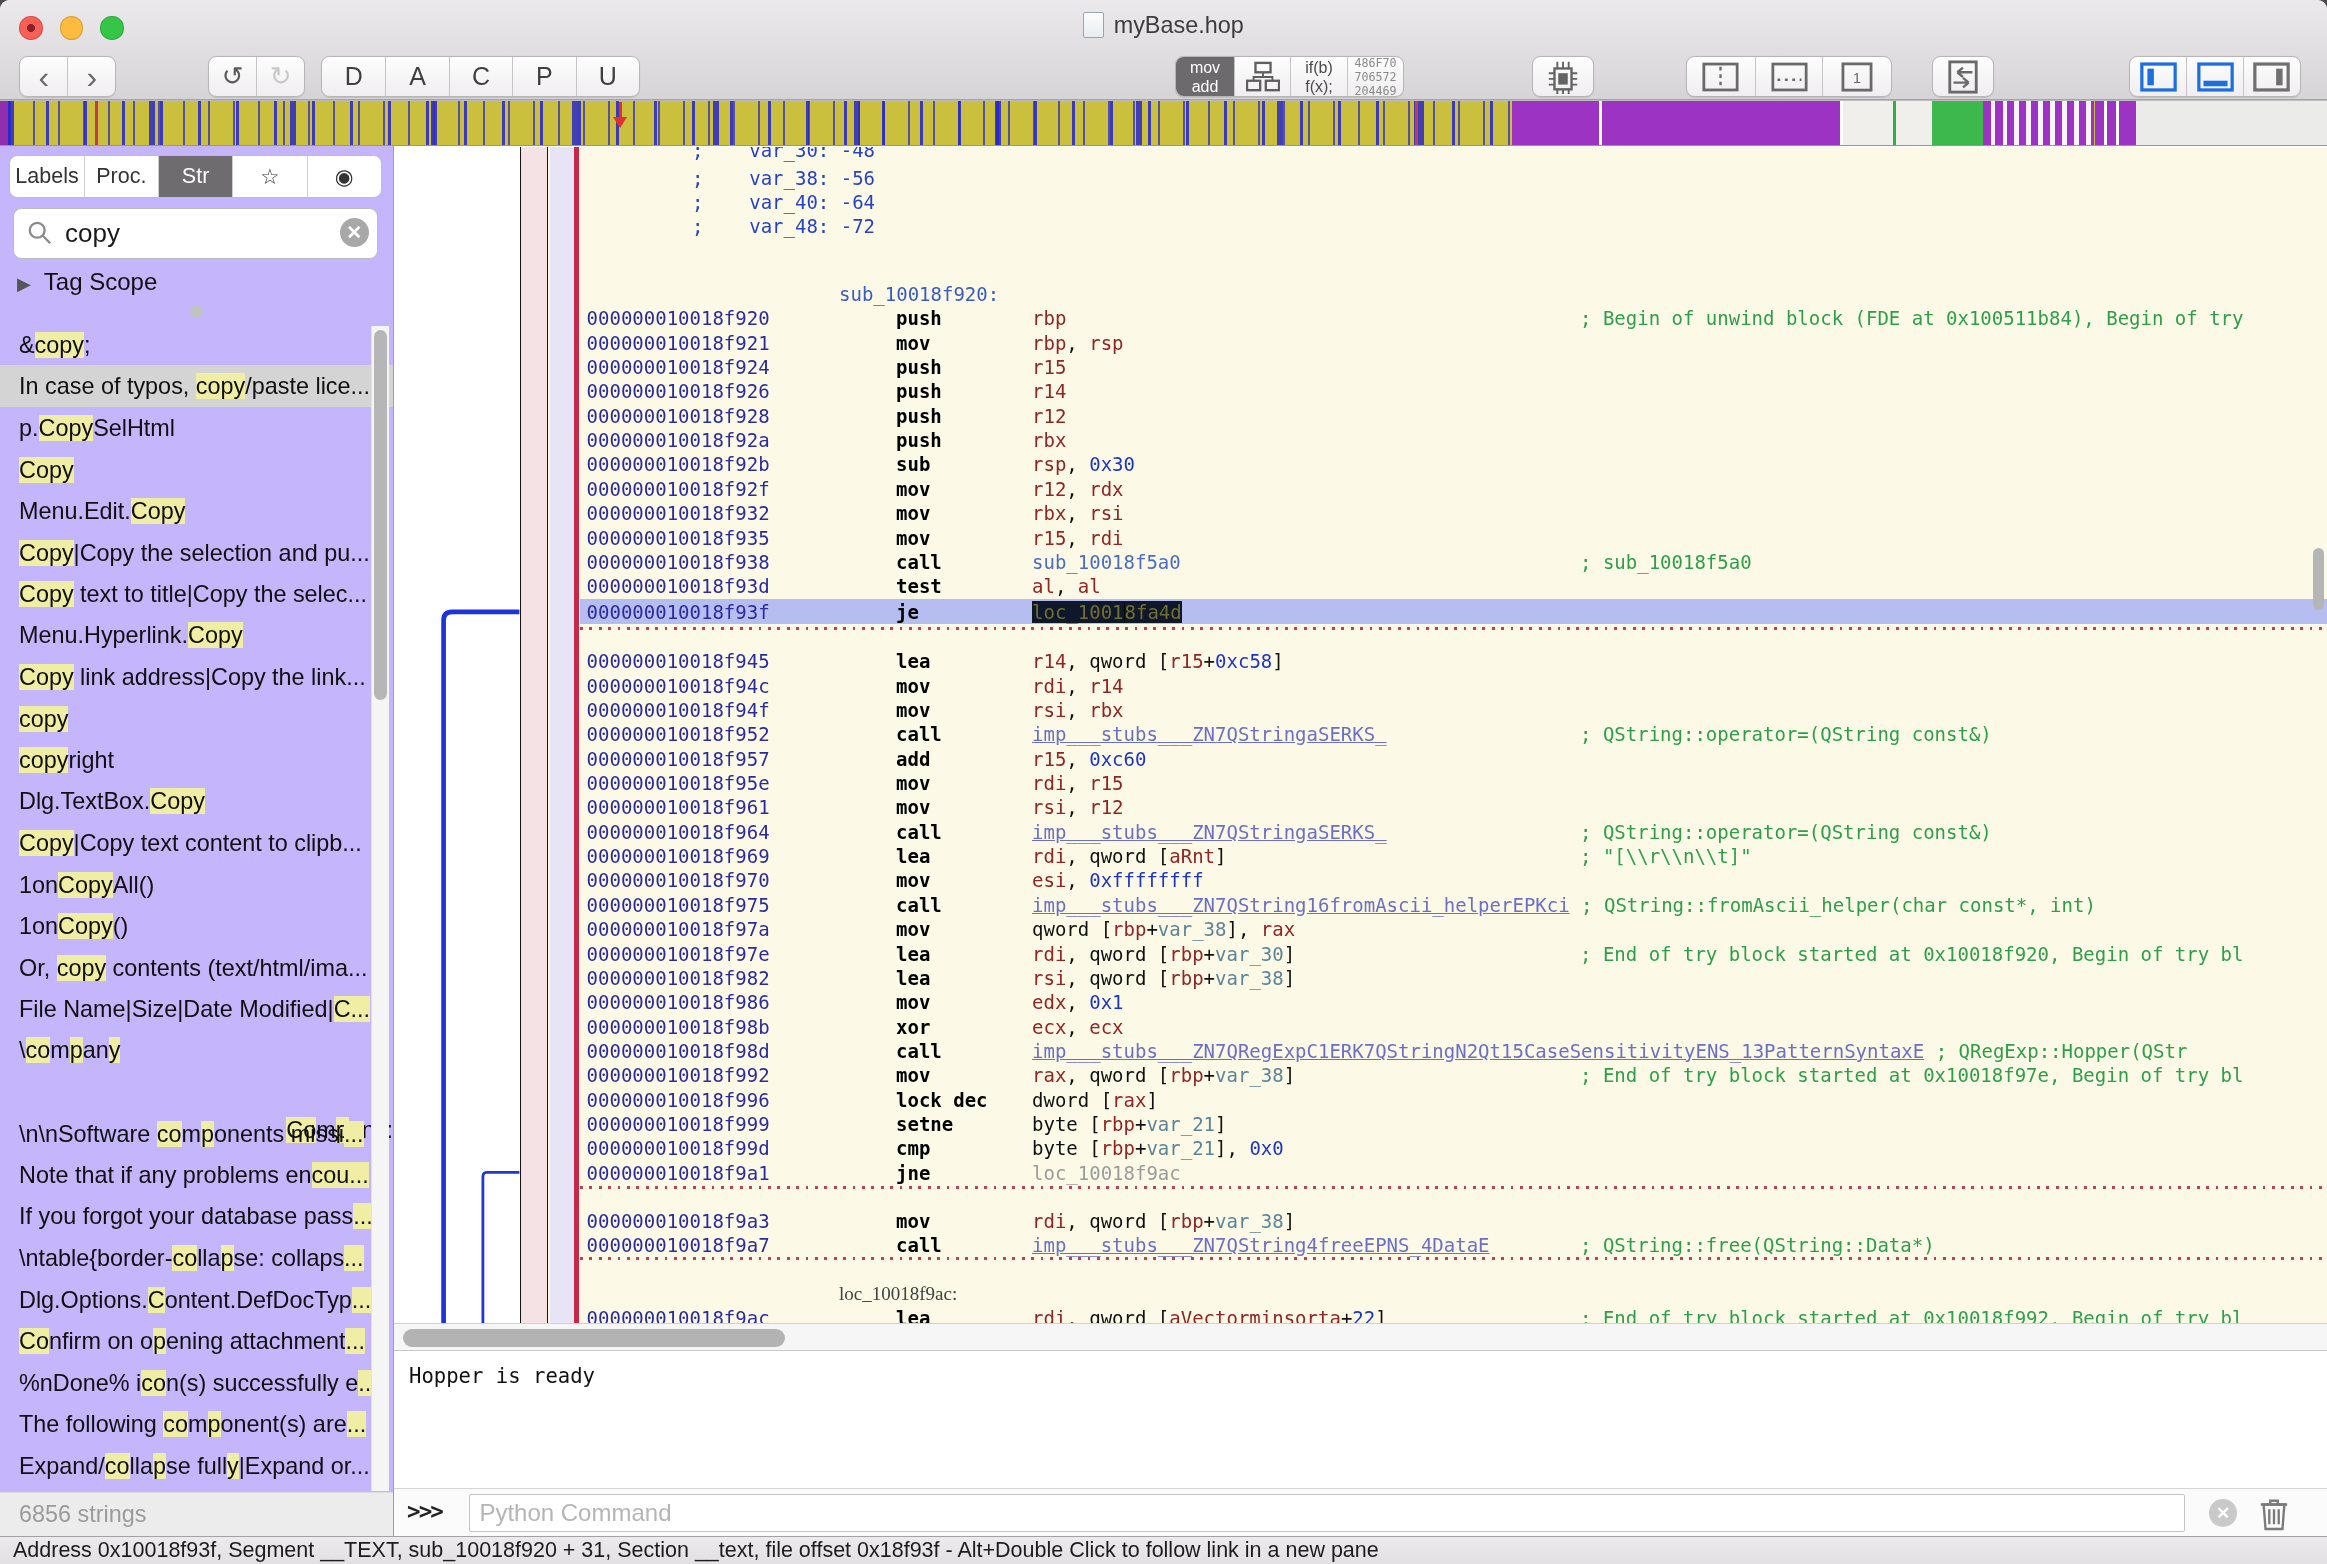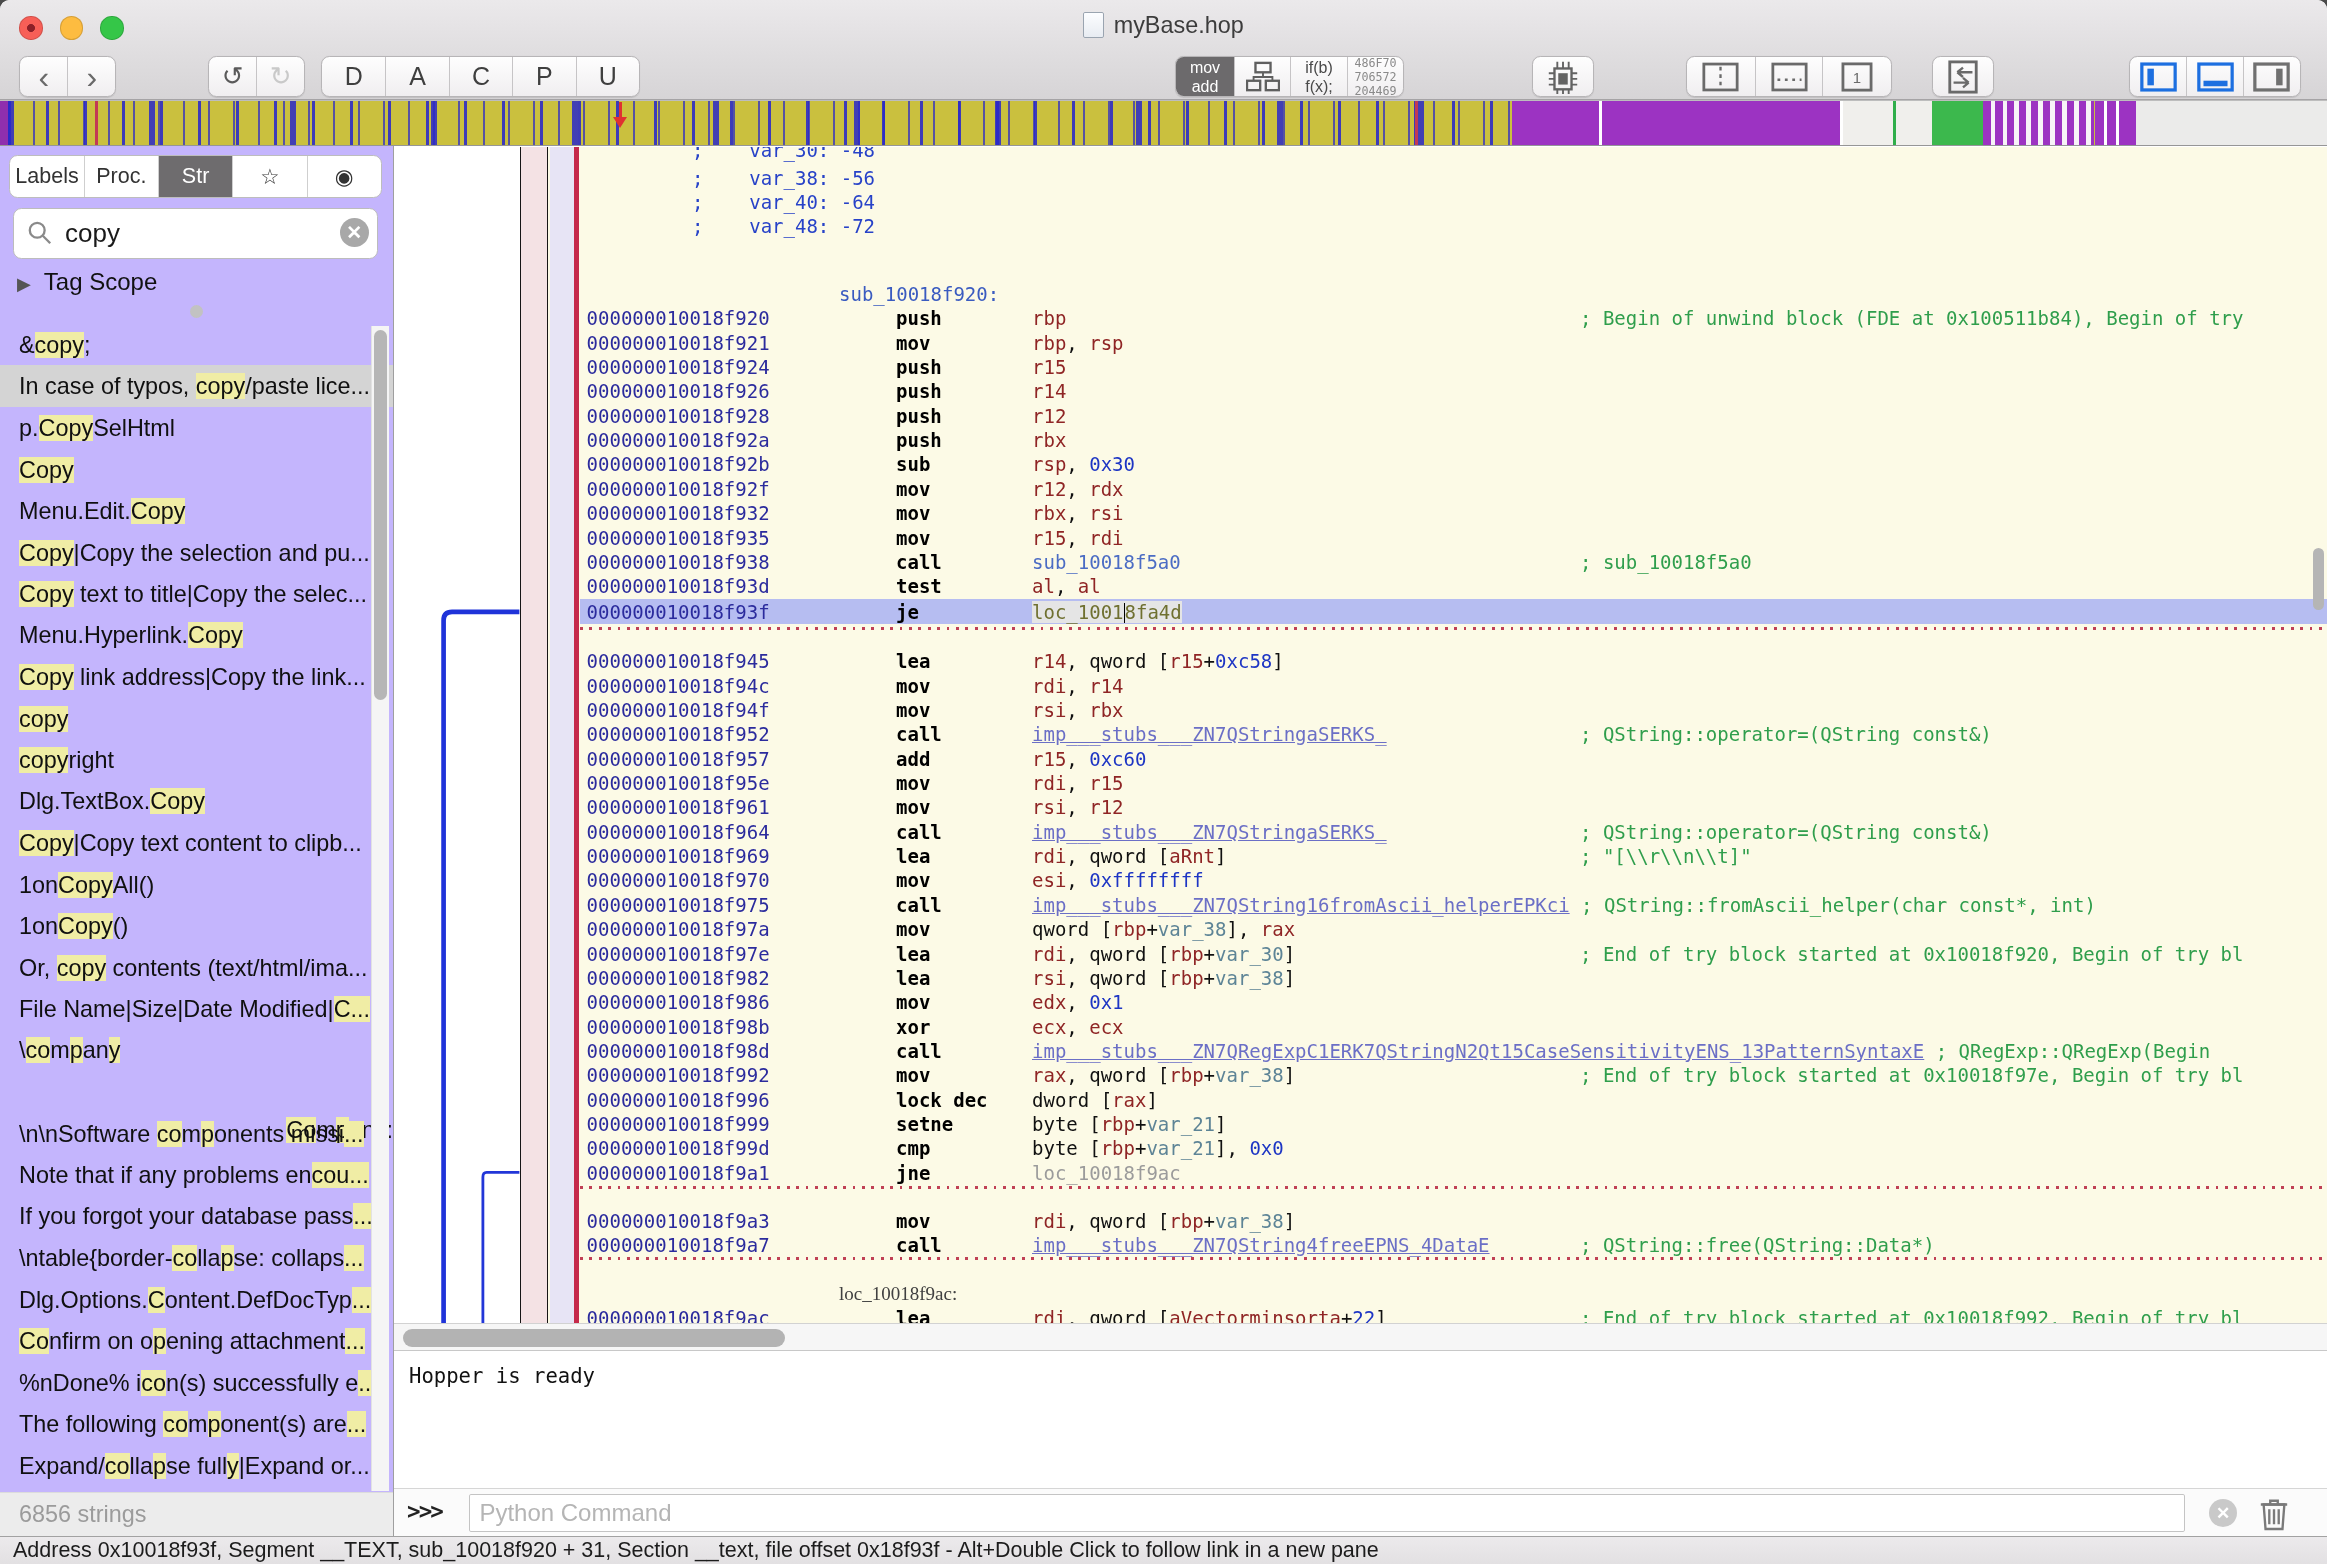--- a/index.html
+++ b/index.html
@@ -86,21 +86,21 @@
   .dlabel{position:absolute;left:445px;line-height:24px;}
   .dlabel.blue{color:#3a5bc0;} .dlabel.gray{color:#404040;font-family:Liberation Serif, serif;}
   .drow{position:absolute;left:186px;right:0;height:24px;line-height:24px;white-space:pre;overflow:hidden;}
   .drow .a{position:absolute;left:6.6px;color:#2b2b9d;}
   .drow .m{position:absolute;left:316px;color:#000;font-weight:bold;}
   .drow .o{position:absolute;left:452px;white-space:pre;}
   .drow .c{position:absolute;left:1000px;color:#2f9e4c;}
   .ci{color:#2f9e4c;}
   .tk-t{color:#101010;} .tk-r{color:#8f2525;} .tk-n{color:#1d35c4;} .tk-b{color:#4b6cc4;}
   .tk-s{color:#6b6fc6;text-decoration:underline;} .tk-g{color:#9b9b9b;} .tk-v{color:#5d8496;}
-  .wordhl{background:#e5e5e5;color:#6f7030;}
+  .wordhl{background:#0f172a;color:#6f7030;}
   .caret{display:inline-block;width:0;border-left:1.9px solid #000;height:19.7px;vertical-align:-3.7px;}
   .selbg{position:absolute;left:186px;right:0;top:452px;height:25px;background:#b6bdf1;}
   .sep{position:absolute;left:186px;right:0;height:2.8px;
        background:repeating-linear-gradient(90deg,#c04055 0 2.8px,transparent 2.8px 9.4px);}
   .vthumb{position:absolute;right:2.8px;top:548px;width:11.2px;height:62px;border-radius:5.6px;background:#b5b5b5;}
   
   .hscroll{position:absolute;left:394px;right:0;top:1323px;height:28px;background:#f6f6f6;
            border-top:0.9px solid #d2d2d2;border-bottom:0.9px solid #c8c8c8;box-sizing:border-box;}
   .hthumb{position:absolute;left:9.4px;top:4.7px;width:382px;height:18px;border-radius:9.4px;background:#b3b3b3;}
   .console{position:absolute;left:394px;right:0;top:1351px;height:137px;background:#fff;}
@@ -366,21 +366,21 @@
       <div class="drow" style="top: 648px;"><span class="a">000000010018f961</span><span class="m">mov</span><span class="o"><span class="tk-r">rsi</span><span class="tk-t">, </span><span class="tk-r">r12</span></span></div>
       <div class="drow" style="top: 673px;"><span class="a">000000010018f964</span><span class="m">call</span><span class="o"><span class="tk-s">imp___stubs___ZN7QStringaSERKS_</span></span><span class="c">; QString::operator=(QString const&amp;)</span></div>
       <div class="drow" style="top: 697px;"><span class="a">000000010018f969</span><span class="m">lea</span><span class="o"><span class="tk-r">rdi</span><span class="tk-t">, qword [</span><span class="tk-r">aRnt</span><span class="tk-t">]</span></span><span class="c">; "[\\r\\n\\t]"</span></div>
       <div class="drow" style="top: 721px;"><span class="a">000000010018f970</span><span class="m">mov</span><span class="o"><span class="tk-r">esi</span><span class="tk-t">, </span><span class="tk-n">0xffffffff</span></span></div>
       <div class="drow" style="top: 746px;"><span class="a">000000010018f975</span><span class="m">call</span><span class="o"><span class="tk-s">imp___stubs___ZN7QString16fromAscii_helperEPKci</span> <span class="ci">; QString::fromAscii_helper(char const*, int)</span></span></div>
       <div class="drow" style="top: 770px;"><span class="a">000000010018f97a</span><span class="m">mov</span><span class="o"><span class="tk-t">qword [</span><span class="tk-r">rbp</span><span class="tk-t">+</span><span class="tk-v">var_38</span><span class="tk-t">], </span><span class="tk-r">rax</span></span></div>
       <div class="drow" style="top: 795px;"><span class="a">000000010018f97e</span><span class="m">lea</span><span class="o"><span class="tk-r">rdi</span><span class="tk-t">, qword [</span><span class="tk-r">rbp</span><span class="tk-t">+</span><span class="tk-v">var_30</span><span class="tk-t">]</span></span><span class="c">; End of try block started at 0x10018f920, Begin of try bl</span></div>
       <div class="drow" style="top: 819px;"><span class="a">000000010018f982</span><span class="m">lea</span><span class="o"><span class="tk-r">rsi</span><span class="tk-t">, qword [</span><span class="tk-r">rbp</span><span class="tk-t">+</span><span class="tk-v">var_38</span><span class="tk-t">]</span></span></div>
       <div class="drow" style="top: 843px;"><span class="a">000000010018f986</span><span class="m">mov</span><span class="o"><span class="tk-r">edx</span><span class="tk-t">, </span><span class="tk-n">0x1</span></span></div>
       <div class="drow" style="top: 868px;"><span class="a">000000010018f98b</span><span class="m">xor</span><span class="o"><span class="tk-r">ecx</span><span class="tk-t">, </span><span class="tk-r">ecx</span></span></div>
-      <div class="drow" style="top: 892px;"><span class="a">000000010018f98d</span><span class="m">call</span><span class="o"><span class="tk-s">imp___stubs___ZN7QRegExpC1ERK7QStringN2Qt15CaseSensitivityENS_13PatternSyntaxE</span> <span class="ci">; QRegExp::QRegExp(Begin</span></span></div>
+      <div class="drow" style="top: 892px;"><span class="a">000000010018f98d</span><span class="m">call</span><span class="o"><span class="tk-s">imp___stubs___ZN7QRegExpC1ERK7QStringN2Qt15CaseSensitivityENS_13PatternSyntaxE</span> <span class="ci">; QRegExp::Hopper(QStr</span></span></div>
       <div class="drow" style="top: 916px;"><span class="a">000000010018f992</span><span class="m">mov</span><span class="o"><span class="tk-r">rax</span><span class="tk-t">, qword [</span><span class="tk-r">rbp</span><span class="tk-t">+</span><span class="tk-v">var_38</span><span class="tk-t">]</span></span><span class="c">; End of try block started at 0x10018f97e, Begin of try bl</span></div>
       <div class="drow" style="top: 941px;"><span class="a">000000010018f996</span><span class="m">lock dec</span><span class="o"><span class="tk-t">dword [</span><span class="tk-r">rax</span><span class="tk-t">]</span></span></div>
       <div class="drow" style="top: 965px;"><span class="a">000000010018f999</span><span class="m">setne</span><span class="o"><span class="tk-t">byte [</span><span class="tk-r">rbp</span><span class="tk-t">+</span><span class="tk-v">var_21</span><span class="tk-t">]</span></span></div>
       <div class="drow" style="top: 989px;"><span class="a">000000010018f99d</span><span class="m">cmp</span><span class="o"><span class="tk-t">byte [</span><span class="tk-r">rbp</span><span class="tk-t">+</span><span class="tk-v">var_21</span><span class="tk-t">], </span><span class="tk-n">0x0</span></span></div>
       <div class="drow" style="top: 1014px;"><span class="a">000000010018f9a1</span><span class="m">jne</span><span class="o"><span class="tk-g">loc_10018f9ac</span></span></div>
       <div class="sep" style="top: 1039px;"></div>
       <div class="drow" style="top: 1062px;"><span class="a">000000010018f9a3</span><span class="m">mov</span><span class="o"><span class="tk-r">rdi</span><span class="tk-t">, qword [</span><span class="tk-r">rbp</span><span class="tk-t">+</span><span class="tk-v">var_38</span><span class="tk-t">]</span></span></div>
       <div class="drow" style="top: 1086px;"><span class="a">000000010018f9a7</span><span class="m">call</span><span class="o"><span class="tk-s">imp___stubs___ZN7QString4freeEPNS_4DataE</span></span><span class="c">; QString::free(QString::Data*)</span></div>
       <div class="sep" style="top: 1110px;"></div>
       <div class="dlabel gray" style="top: 1135px;">loc_10018f9ac:</div>

